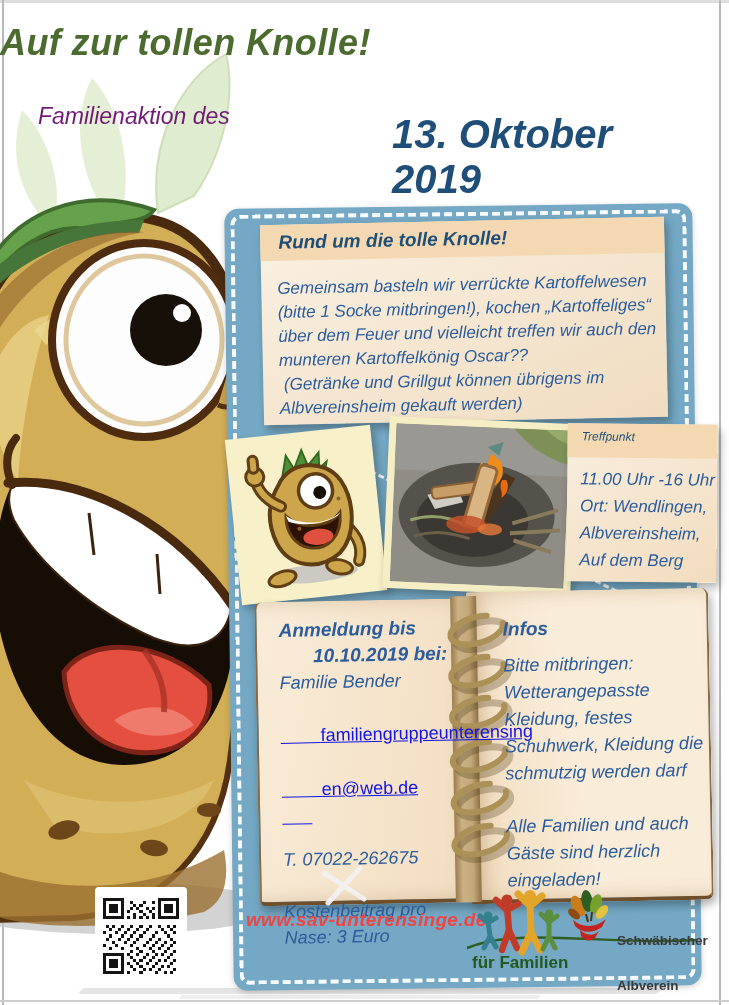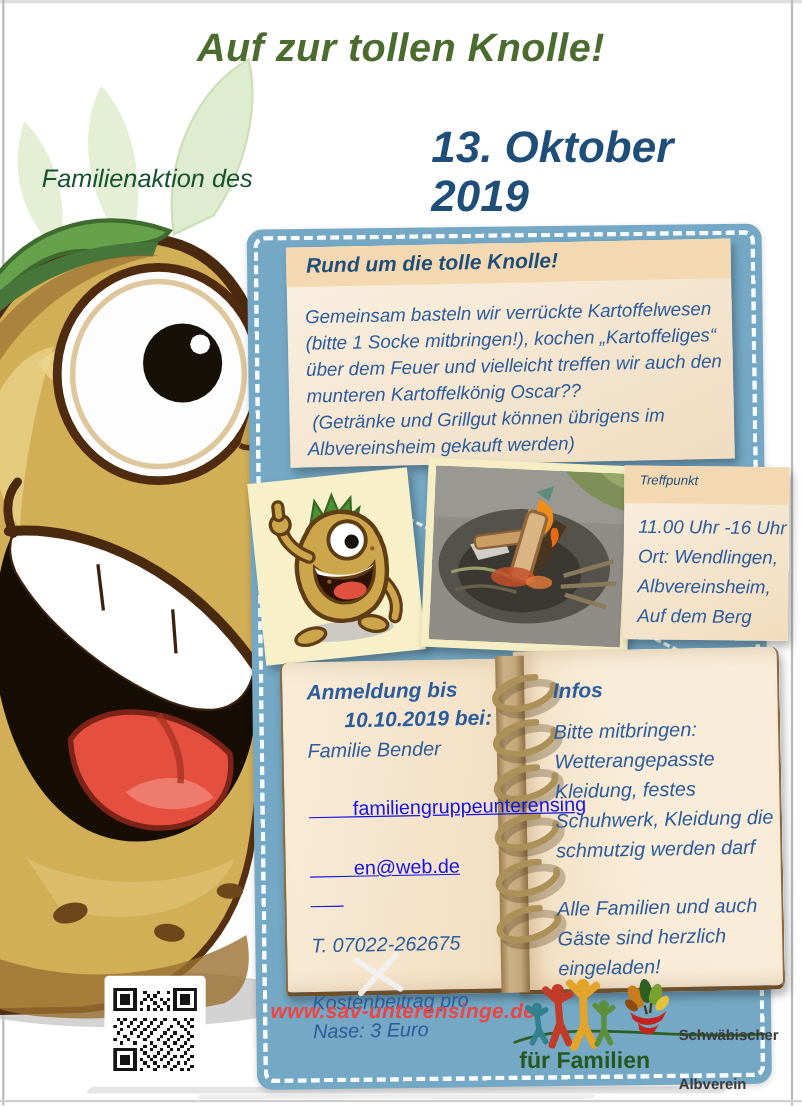--- a/index.html
+++ b/index.html
@@ -6,24 +6,24 @@
   body{
     width:729px;height:1005px;position:relative;overflow:hidden;background:#ffffff;
     font-family:"Liberation Sans",sans-serif;
   }
   
   .frame-top{position:absolute;left:0;top:0;width:729px;height:3px;background:#dedede;}
   .frame-left{position:absolute;left:2px;top:0;width:2px;height:1005px;background:#b9b9b9;}
   .frame-right{position:absolute;left:719px;top:0;width:2px;height:1005px;background:#b9b9b9;}
   .frame-bottom{position:absolute;left:0;top:1000px;width:729px;height:2px;background:#cfcfcf;}
 
-  .title{position:absolute;left:0;top:22px;width:729px;text-align:center;
+  .title{position:absolute;left:0;top:22px;width:729px;
     font-size:36px;font-weight:bold;font-style:italic;color:#4c6b2f;letter-spacing:.4px;z-index:2;}
   .subtitle{position:absolute;left:38px;top:102px;font-size:23px;font-style:italic;
-    color:#14532d;line-height:29px;z-index:2;margin-top:46px;}
+    color:#701a75;line-height:29px;z-index:2;}
   .event-date{position:absolute;left:392px;top:112px;width:308px;text-align:left;
     font-size:40px;font-weight:bold;font-style:italic;color:#1f4e79;z-index:2;}
 
   .leaves{position:absolute;left:8px;top:48px;z-index:0;}
   .mascot{position:absolute;left:-6px;top:180px;z-index:1;}
 
   .panel{position:absolute;left:229px;top:206px;width:468px;height:782px;background:#74a8c4;
     border-radius:14px;transform:rotate(-0.7deg);z-index:2;box-shadow:0 2px 6px rgba(0,0,0,.18);}
   .panel::before{content:"";position:absolute;inset:6px;border:4px dashed rgba(255,255,255,.95);border-radius:10px;}
   .dash-diag{position:absolute;left:355px;top:462px;width:292px;border-top:3px dashed rgba(255,255,255,.9);
@@ -71,21 +71,21 @@
   .x-mark{position:absolute;left:318px;top:864px;z-index:4;}
 
   .footer-info{position:absolute;left:246px;top:900px;z-index:4;color:#ffffff;font-style:italic;}
   .info-label{font-size:17px;white-space:pre;}
   .website{font-size:19px;font-weight:bold;margin-top:9px;letter-spacing:.3px;white-space:pre;color:#ef4444;text-decoration:none;display:block;}
 
   .qr{position:absolute;left:95px;top:887px;width:92px;height:98px;background:#ffffff;border-radius:4px;
     z-index:5;display:flex;align-items:center;justify-content:center;}
 
   .family-logo{position:absolute;left:452px;top:890px;width:252px;height:90px;z-index:4;}
-  .family-label{position:absolute;left:20px;top:63px;font-size:21px;font-weight:bold;color:#24581f;white-space:pre;}
+  .family-label{position:absolute;left:20px;top:63px;font-size:17px;font-weight:bold;color:#24581f;white-space:pre;}
   .albverein-logo{position:absolute;left:566px;top:890px;z-index:5;display:flex;}
   .albverein-text{margin-left:5px;margin-top:13px;font-size:13.5px;font-weight:bold;color:#3a3a3a;line-height:15px;white-space:pre;}
 
   .stroke1{position:absolute;left:80px;top:988px;width:580px;height:6px;background:#dadada;
     transform:skewX(-40deg);opacity:.7;z-index:1;border-radius:3px;}
   .stroke2{position:absolute;left:180px;top:995px;width:360px;height:4px;background:#e3e3e3;
     transform:skewX(-35deg);opacity:.6;z-index:1;border-radius:2px;}
 </style>
 </head>
 <body>

